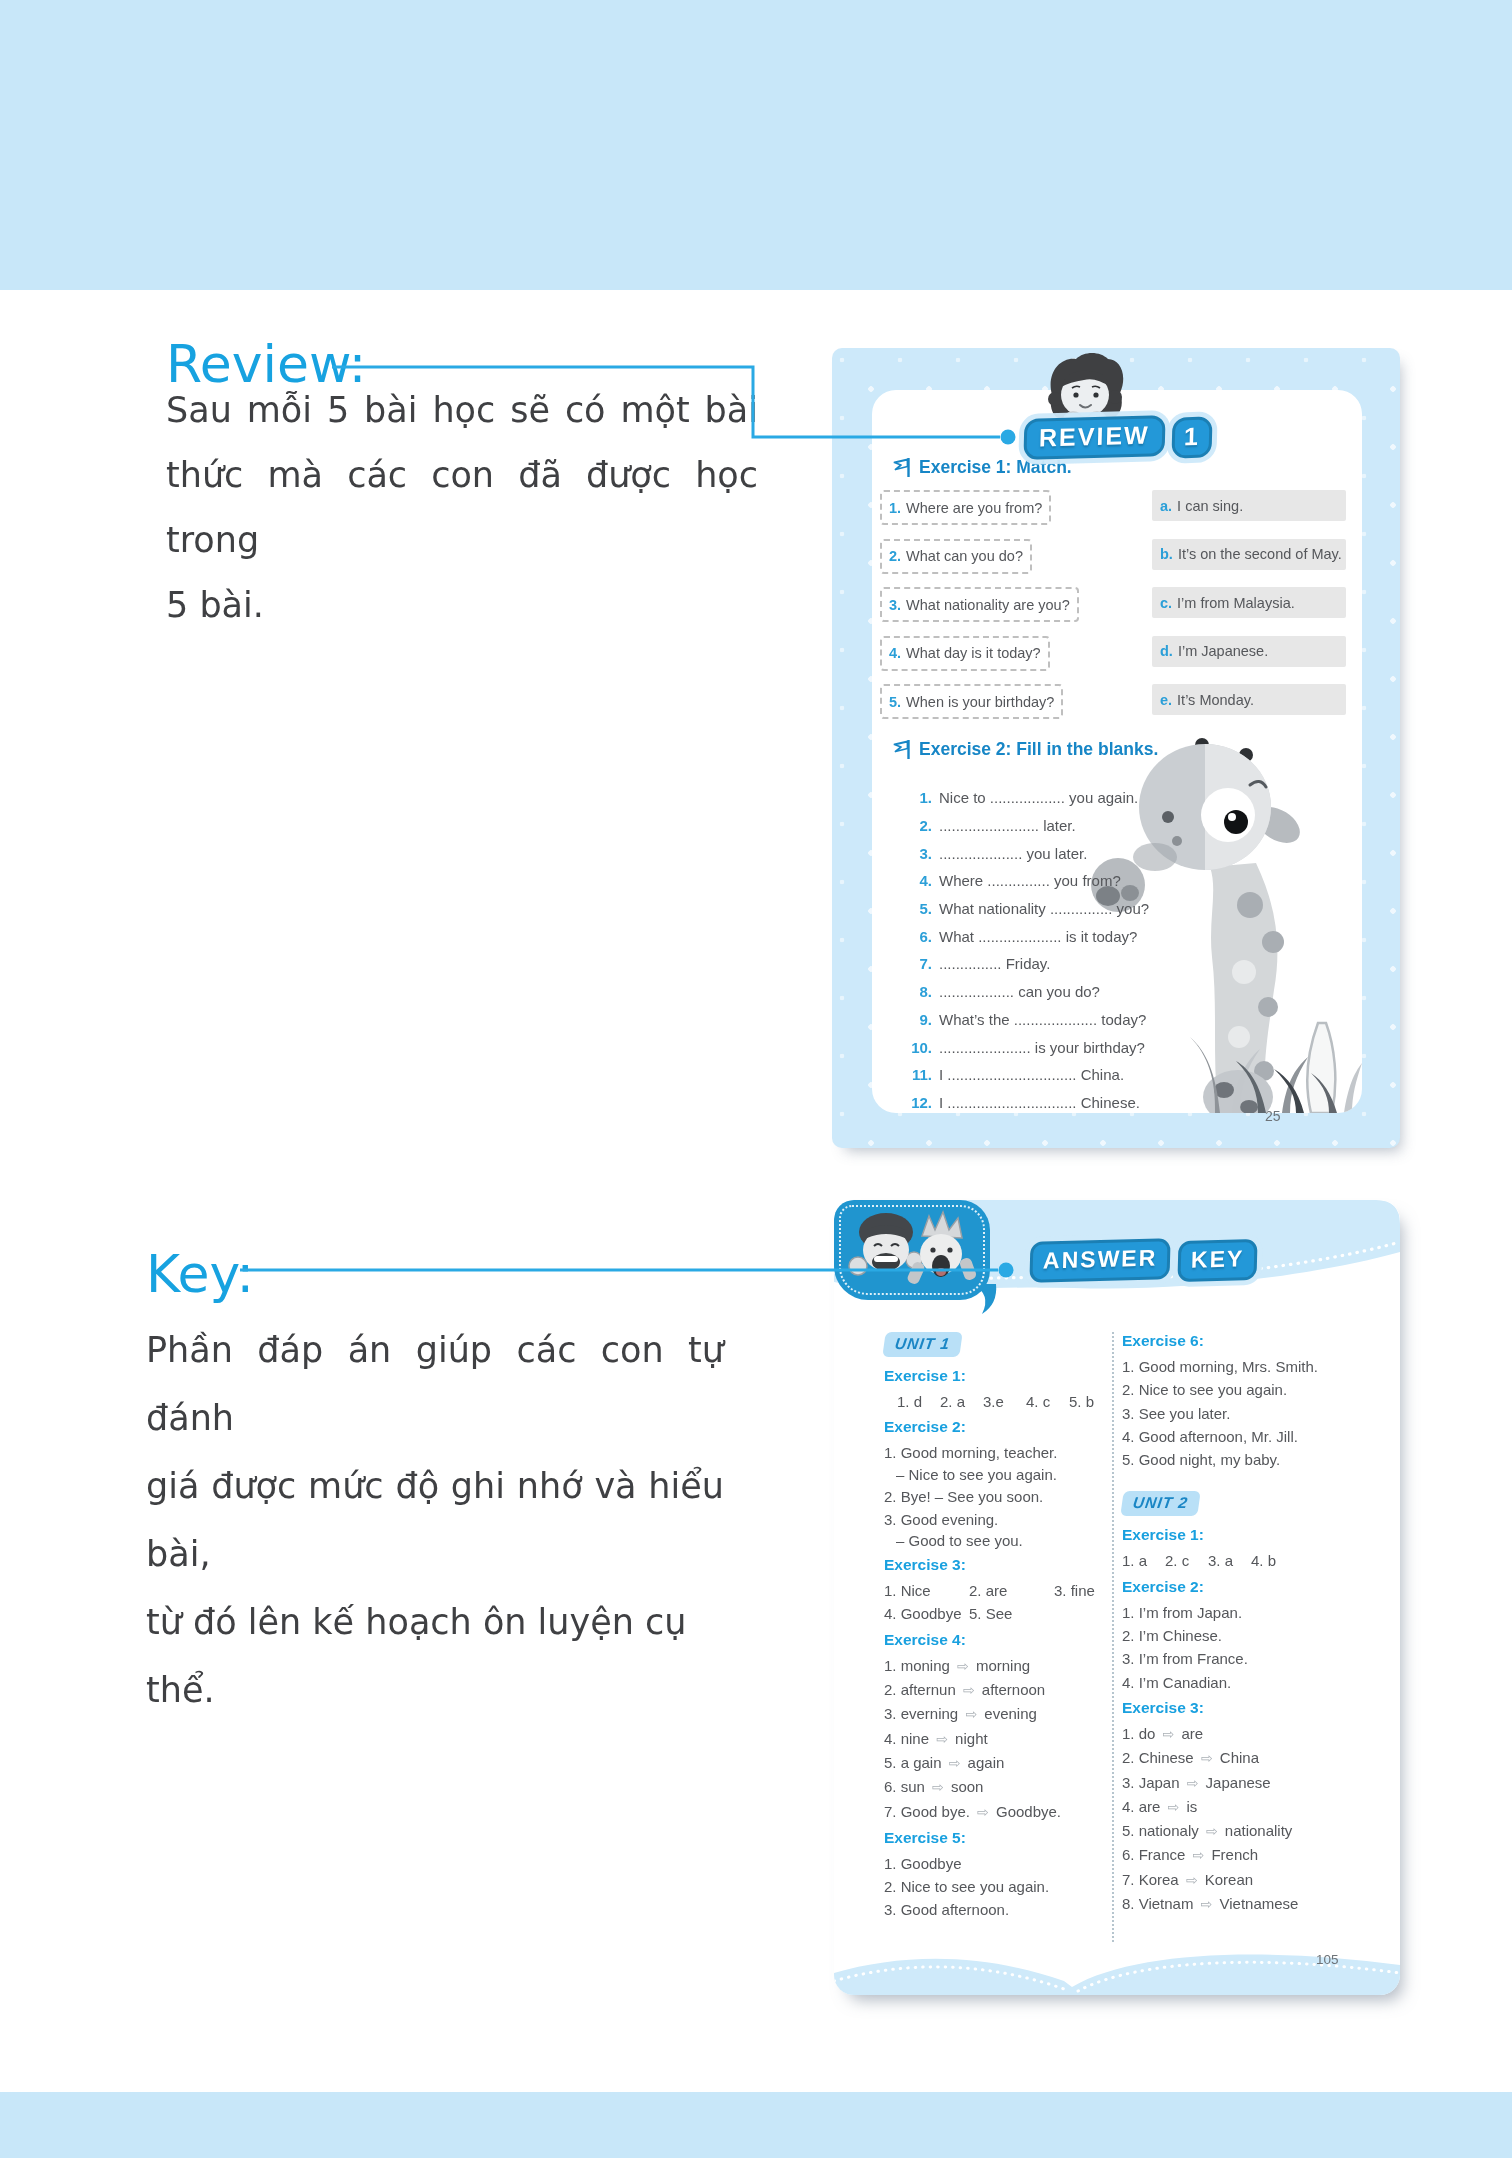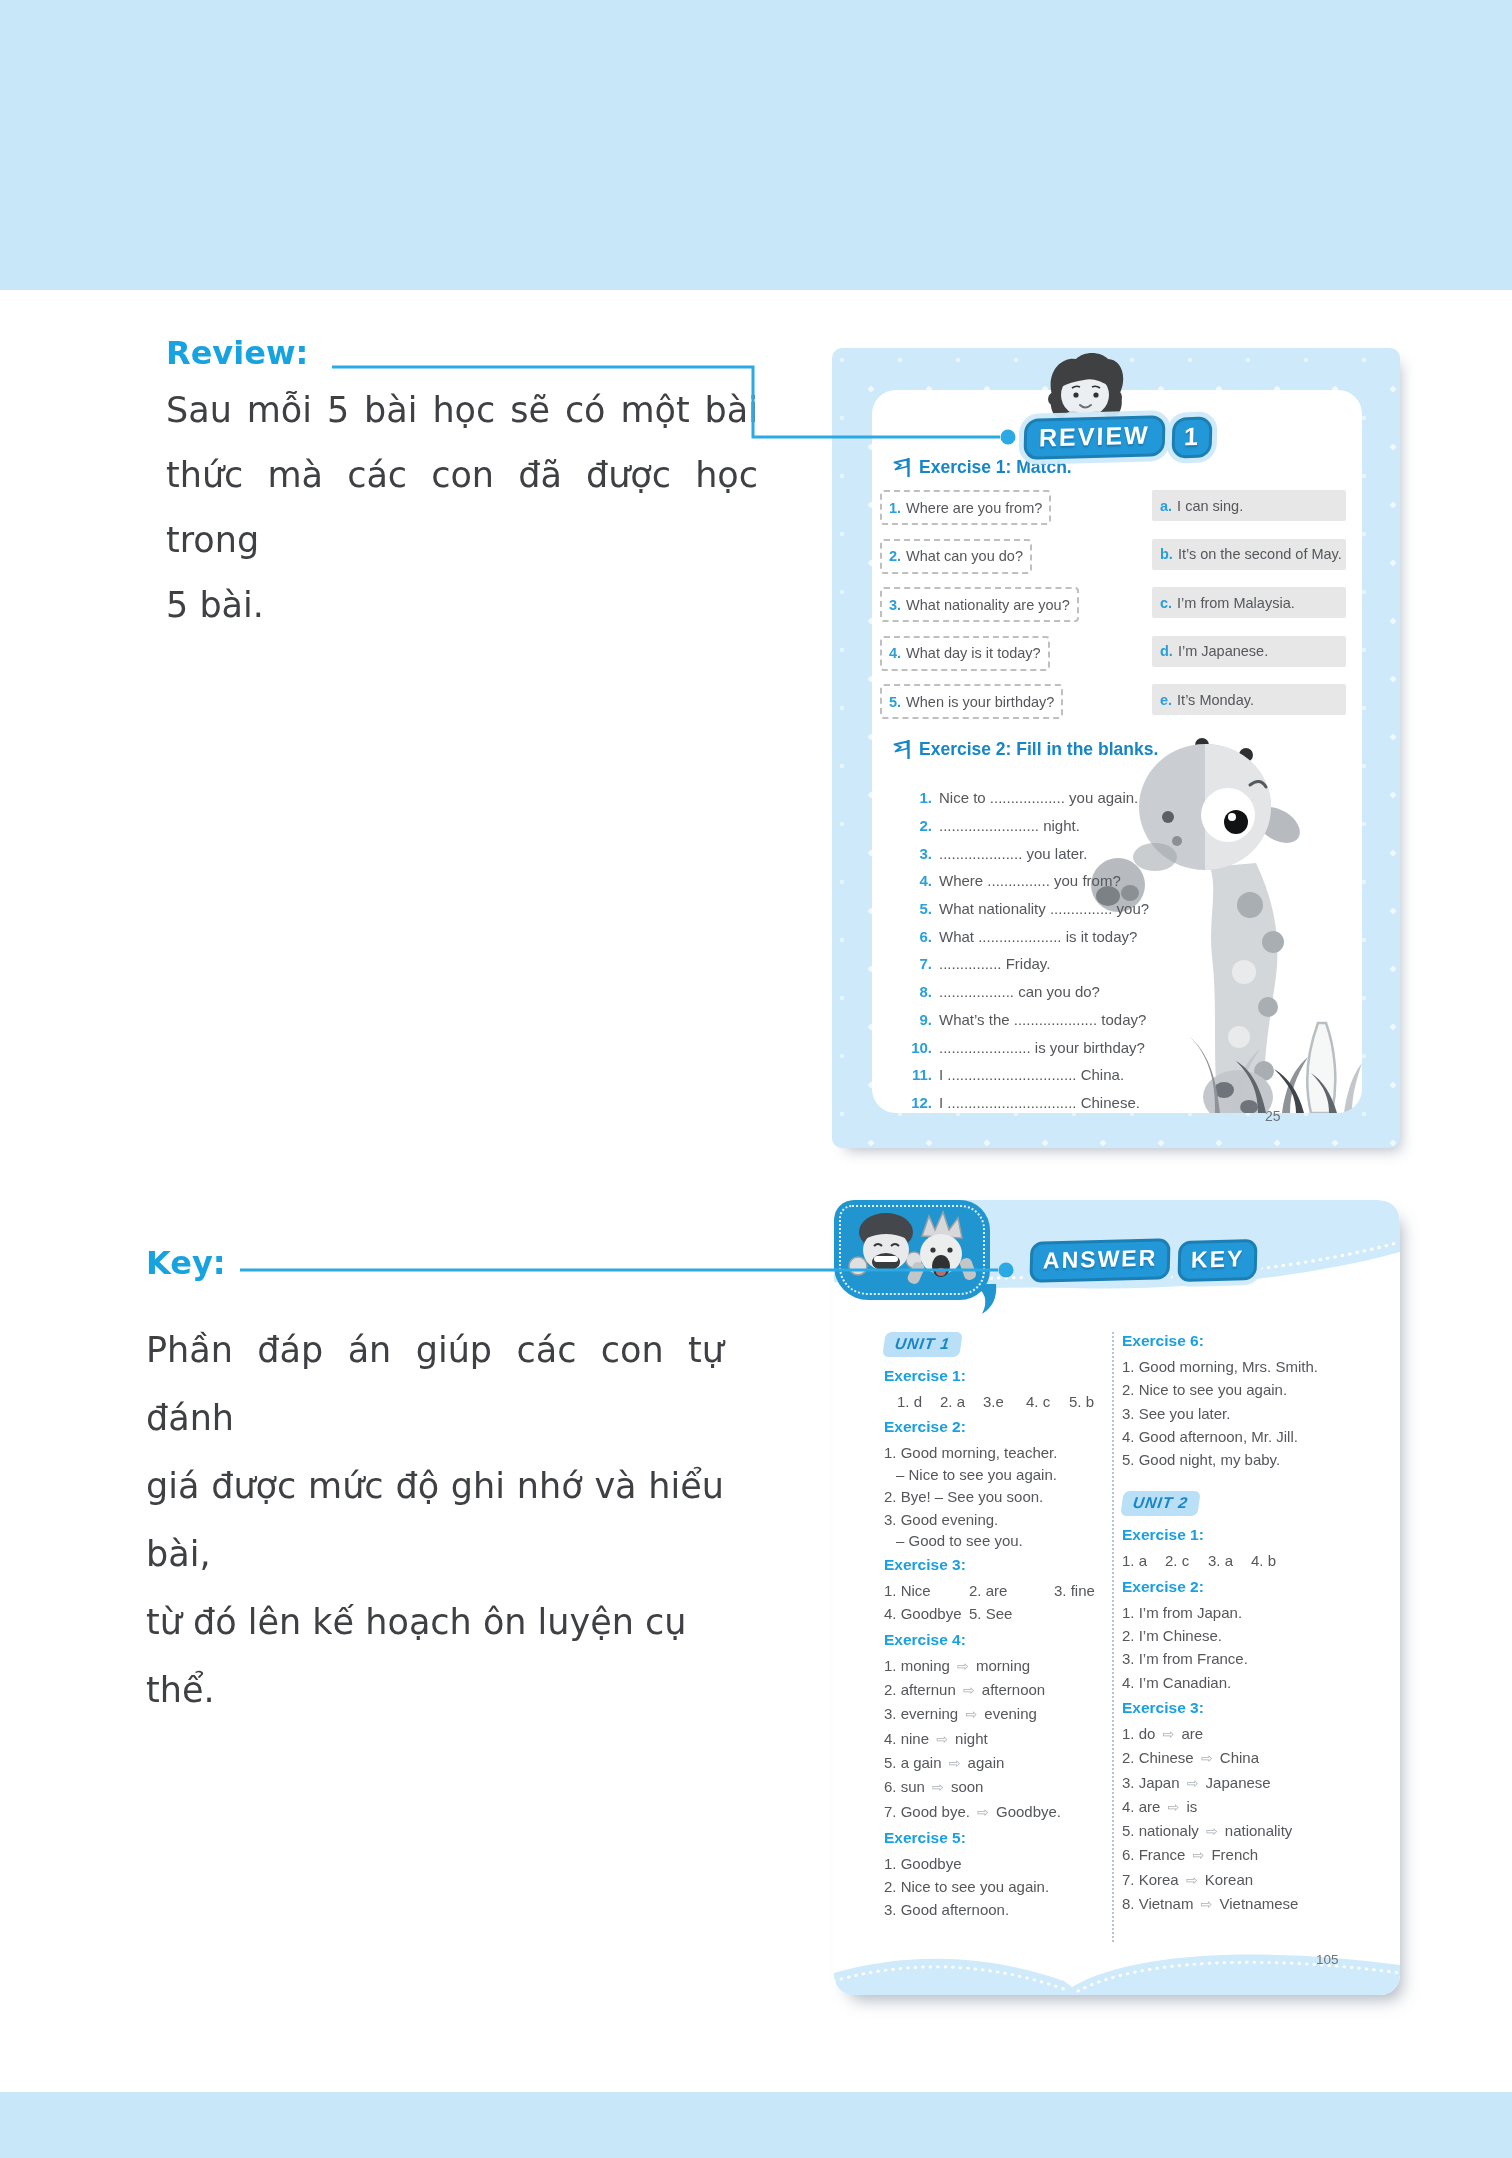--- a/index.html
+++ b/index.html
@@ -3,21 +3,21 @@
 <meta charset="utf-8">
 <style>
   html,body{margin:0;padding:0;background:#fff;}
   .page{position:relative;width:1512px;height:2158px;background:#ffffff;overflow:hidden;
         font-family:"Liberation Sans",sans-serif;color:#55575b;}
   .band{position:absolute;left:0;width:1512px;background:#c8e7f9;}
   #band-top{top:0;height:290px;}
   #band-bottom{top:2092px;height:66px;}
 
   
-  .sec-heading{position:absolute;font-size:32px;font-weight:bold;color:#17a2e0;
+  .sec-heading{position:absolute;font-size:52px;font-weight:normal;color:#17a2e0;
                font-family:"DejaVu Sans","Liberation Sans",sans-serif;}
   #review-heading{left:166px;top:334px;}
   #key-heading{left:146px;top:1244px;}
   .sec-para{position:absolute;font-size:35px;color:#3f4043;
             font-family:"DejaVu Sans","Liberation Sans",sans-serif;}
   #review-para{left:166px;top:378px;width:592px;line-height:65px;}
   #key-para{left:146px;top:1316px;width:578px;line-height:68px;}
   .jline{text-align:justify;text-align-last:justify;}
   .lline{text-align:left;}
 
@@ -191,21 +191,21 @@
         <span>Exercise 2: Fill in the blanks.</span>
       </div>
 
       <ul id="fill-list">
           <li>
             <span class="fill-num">1.</span>
             <span>Nice to .................. you again.</span>
           </li>
           <li>
             <span class="fill-num">2.</span>
-            <span>........................ night.</span>
+            <span>........................ later.</span>
           </li>
           <li>
             <span class="fill-num">3.</span>
             <span>.................... you later.</span>
           </li>
           <li>
             <span class="fill-num">4.</span>
             <span>Where ............... you from?</span>
           </li>
           <li>

